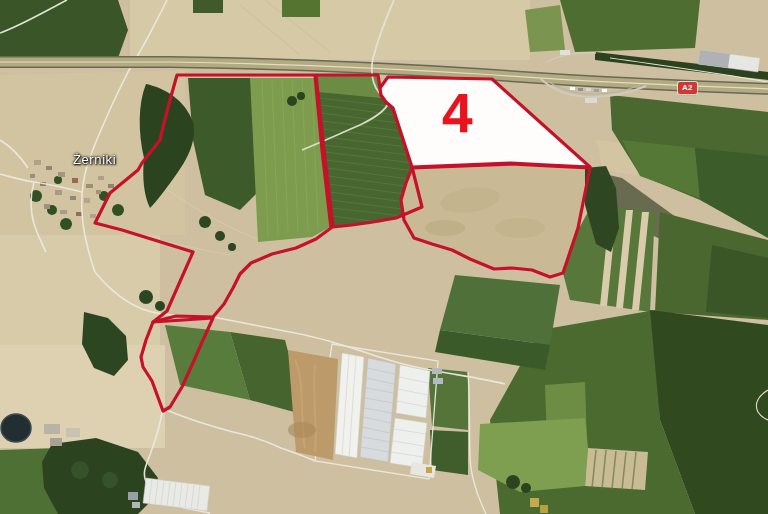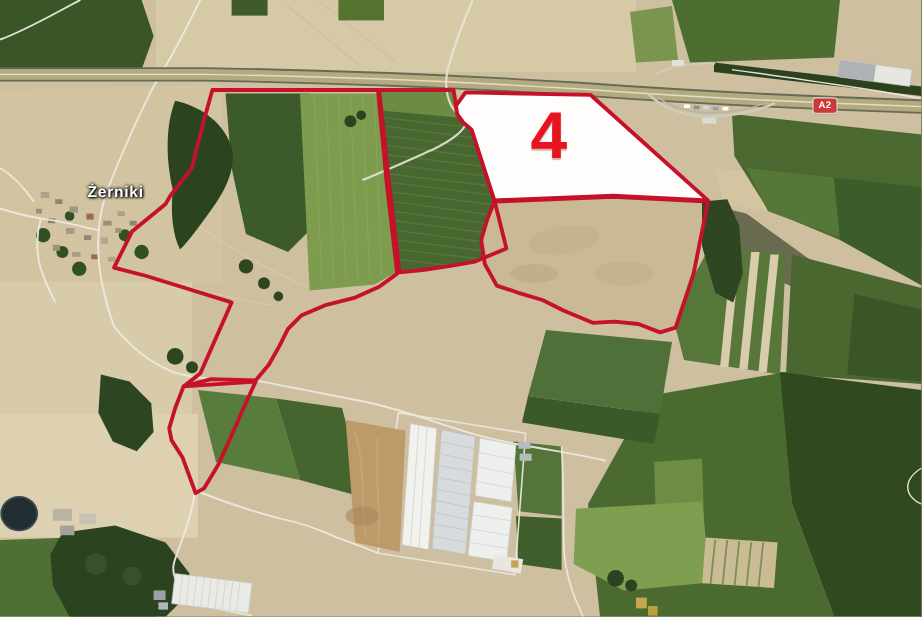--- a/index.html
+++ b/index.html
@@ -2,21 +2,21 @@
 <html><head>
 <meta charset="utf-8">
 <style>
   html,body{margin:0;padding:0;background:#222;}
   #map-frame{position:relative;width:768px;height:514px;overflow:hidden;
     font-family:"Liberation Sans",sans-serif;background:#cdbf9f;}
   #map-frame svg{position:absolute;left:0;top:0;display:block;}
   .parcel{fill:none;stroke-width:3.2;stroke-linejoin:round;stroke-linecap:round;}
   .parcel.filled{fill:#ffffff;fill-opacity:.97;}
   .overlay-label{position:absolute;pointer-events:none;}
-  #place-label{left:49px;top:152px;font-size:13px;font-weight:700;letter-spacing:.6px;
+  #place-label{left:49px;top:152px;font-size:13px;font-weight:400;letter-spacing:.6px;
     text-shadow:0 0 2px #000,0 0 3px #000,1px 1px 2px rgba(0,0,0,.95);padding-left:24px;}
   #parcel-number{left:442px;top:86px;font-size:55px;font-weight:bold;line-height:1;
     text-shadow:0 1px 1px rgba(110,0,0,.3);}
   #motorway-badge{left:678px;top:82px;font-size:8px;font-weight:bold;line-height:10px;
     padding:1px 4px;border-radius:2px;letter-spacing:.3px;
     box-shadow:0 0 0 1px rgba(255,255,255,.65),0 1px 1px rgba(0,0,0,.4);}
 </style>
 </head>
 <body>
 

